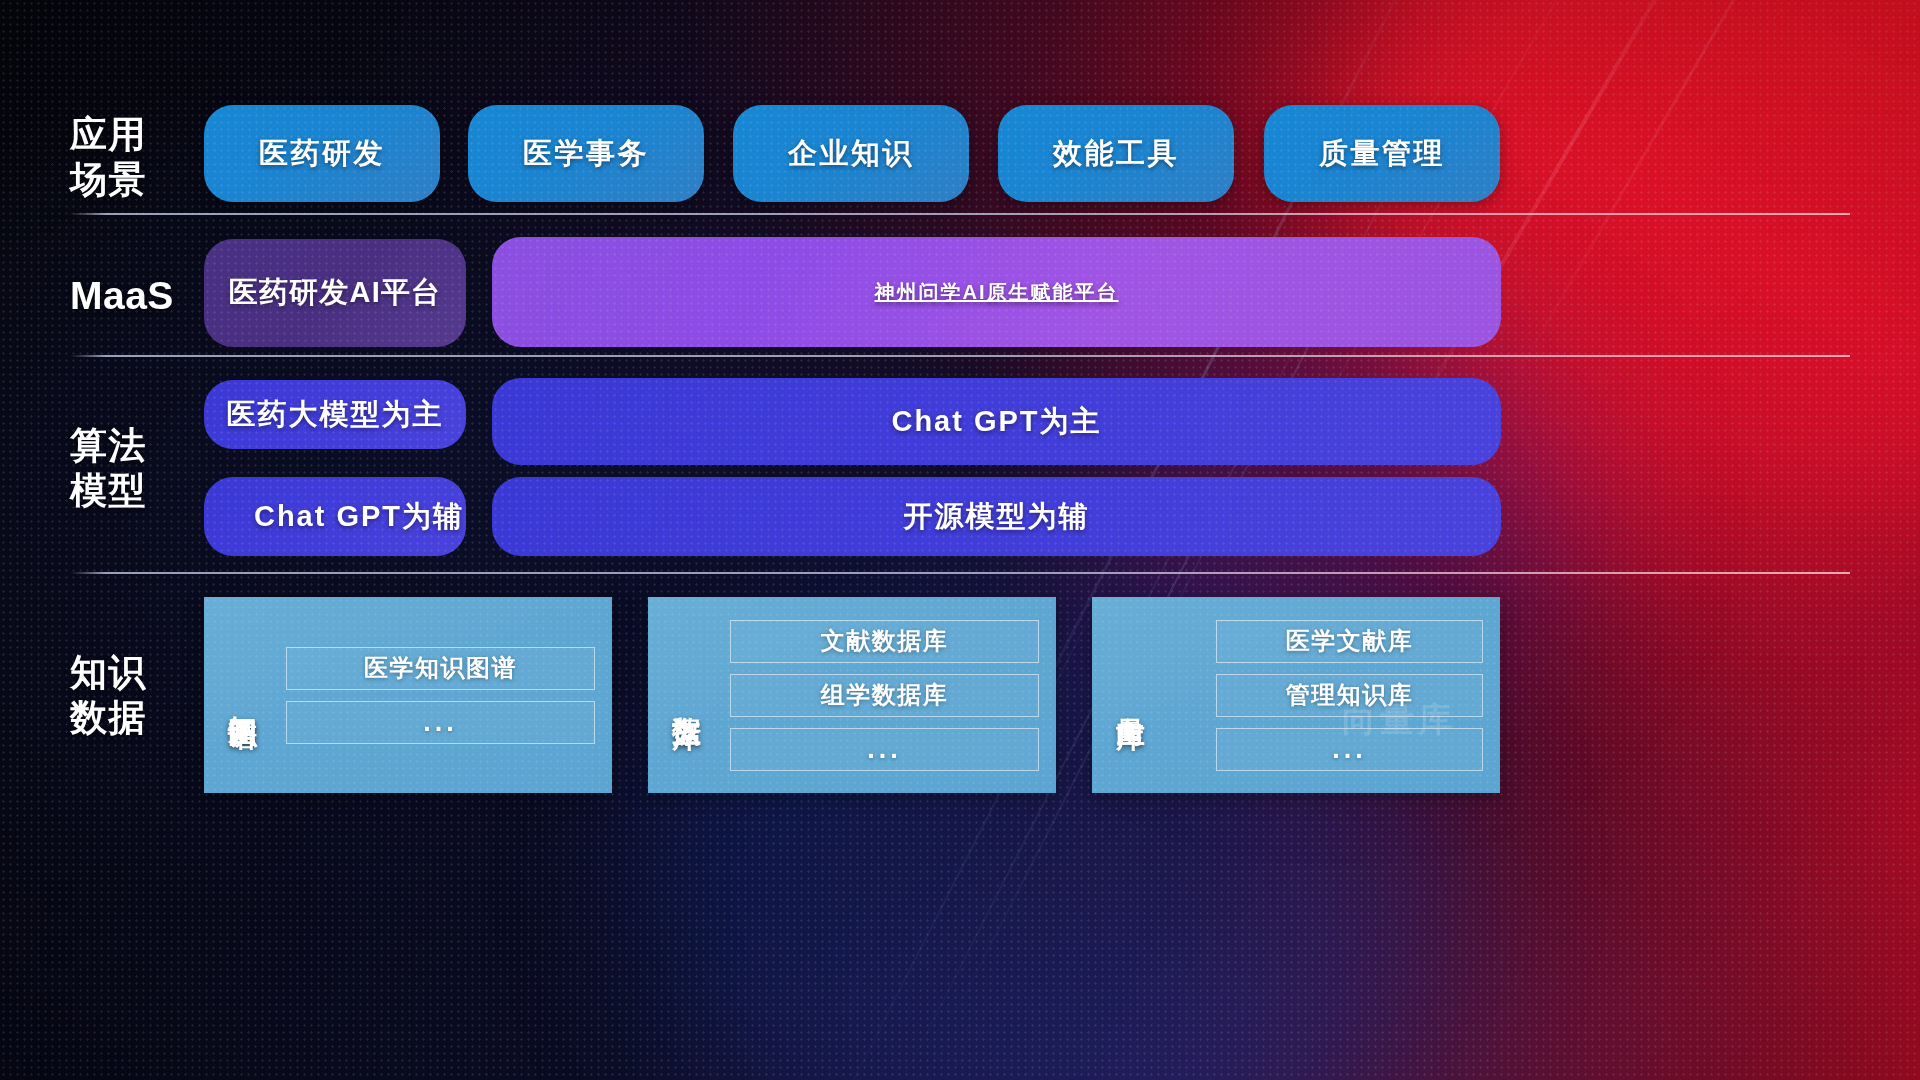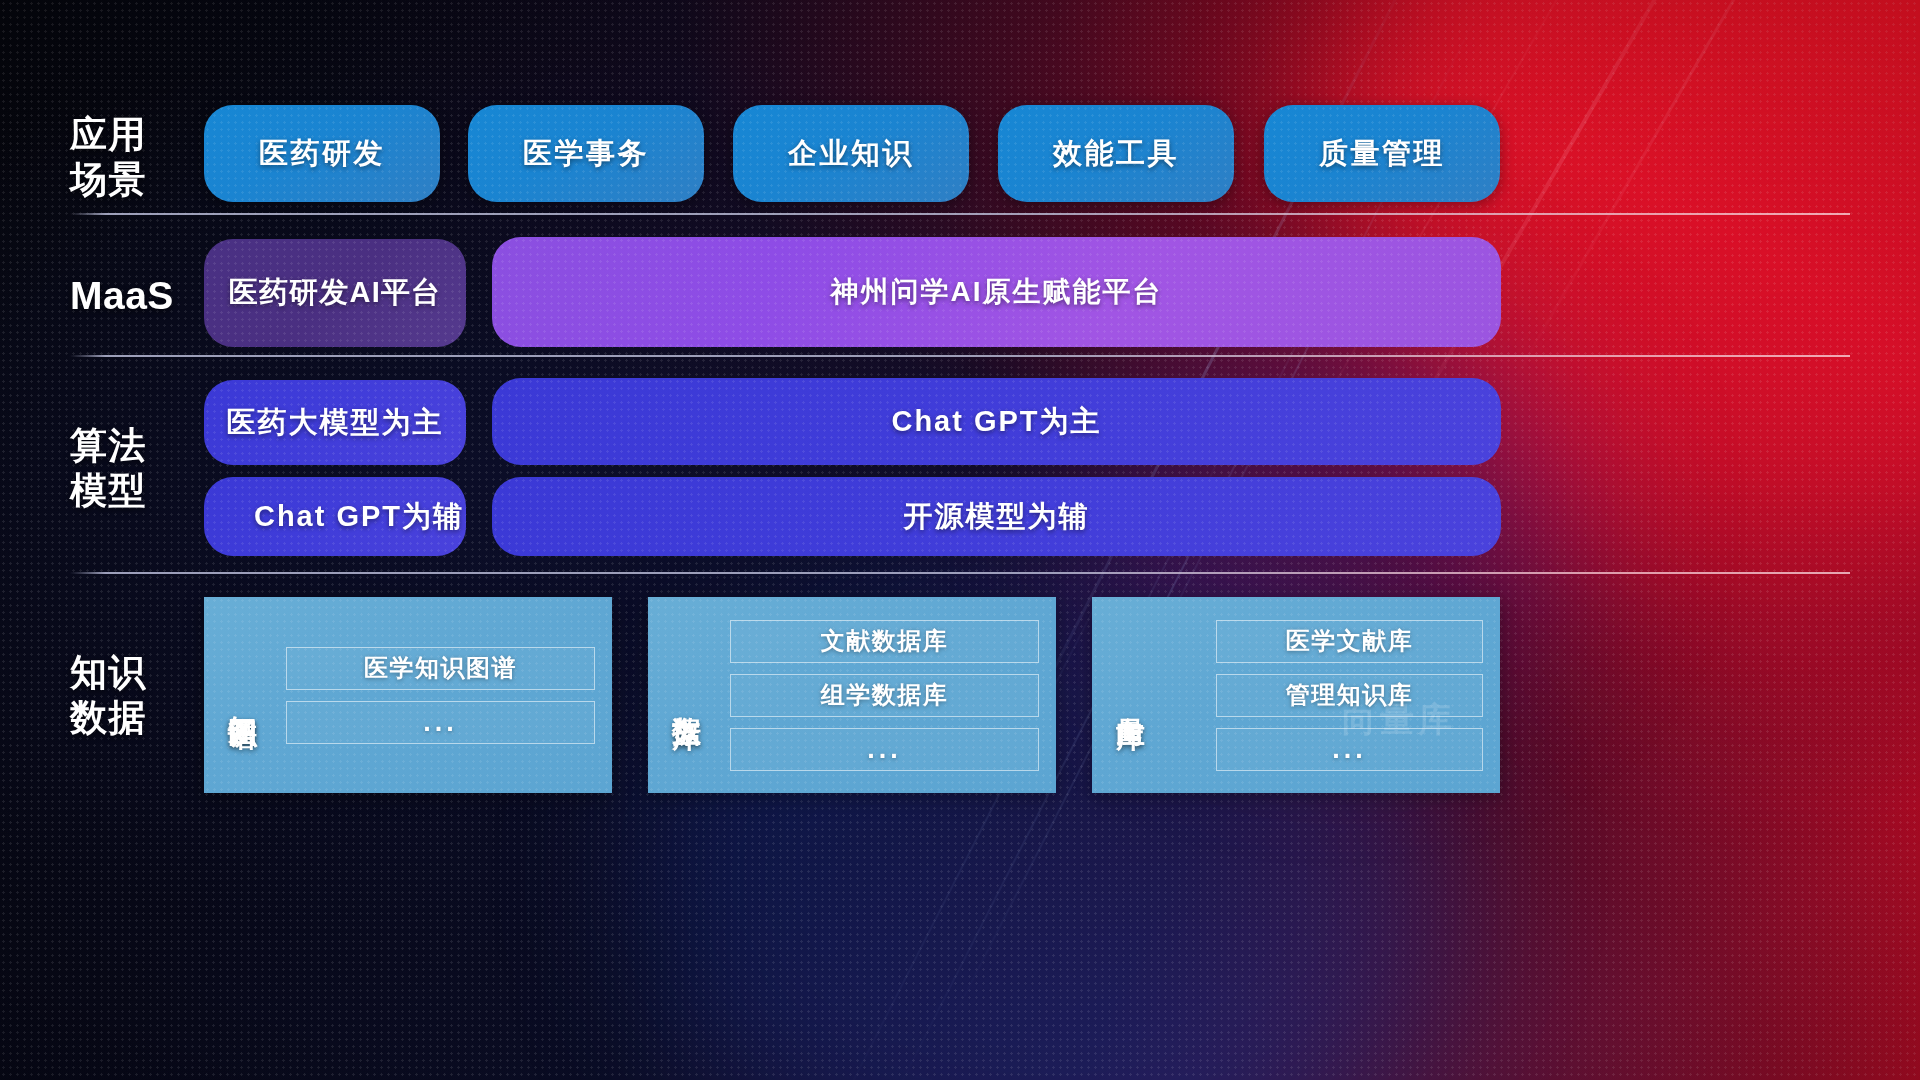--- a/index.html
+++ b/index.html
@@ -66,30 +66,31 @@
     background:linear-gradient(150deg,#1787d4 0%, #1a84d1 45%, #2f7fc4 100%);
     box-shadow:0 3px 14px rgba(0,0,0,.35);
   }
 
   
   .maas-left{
     top:239px; left:204px; width:262px; height:108px; font-size:29px; letter-spacing:1.2px;
     background:linear-gradient(135deg,#4a3184 0%, #4a2f81 50%, #553a8e 100%);
   }
   .maas-right{
-    top:237px; left:492px; width:1009px; height:110px; font-size:28px; letter-spacing:2px;
+    top:237px; left:492px; width:1009px; height:110px; font-size:20px; letter-spacing:2px;
     background:linear-gradient(115deg,#8b4fe0 0%, #8e4ce6 28%, #a155e4 62%, #9b55e0 100%);
+    text-decoration:underline;
   }
 
   
   .alg{
     font-size:29px; letter-spacing:2px;
     background:linear-gradient(125deg,#3b39d6 0%, #3f3cd9 40%, #4a42dc 100%);
   }
-  .alg-l1{ top:380px; left:204px; width:262px; height:85px; }
+  .alg-l1{ top:380px; left:204px; width:262px; height:69px; }
   .alg-r1{ top:378px; left:492px; width:1009px; height:87px; }
   .alg-l2{ top:477px; left:204px; width:262px; height:79px;padding-left:48px; }
   .alg-r2{ top:477px; left:492px; width:1009px; height:79px; }
 
   
   .kpanel{
     position:absolute; top:597px; height:196px;
     background:linear-gradient(160deg,#68aed6 0%, #5fa7d3 45%, #5ca5d2 100%);
     display:flex; align-items:stretch; overflow:hidden;
     box-shadow:0 4px 18px rgba(0,0,0,.35);

